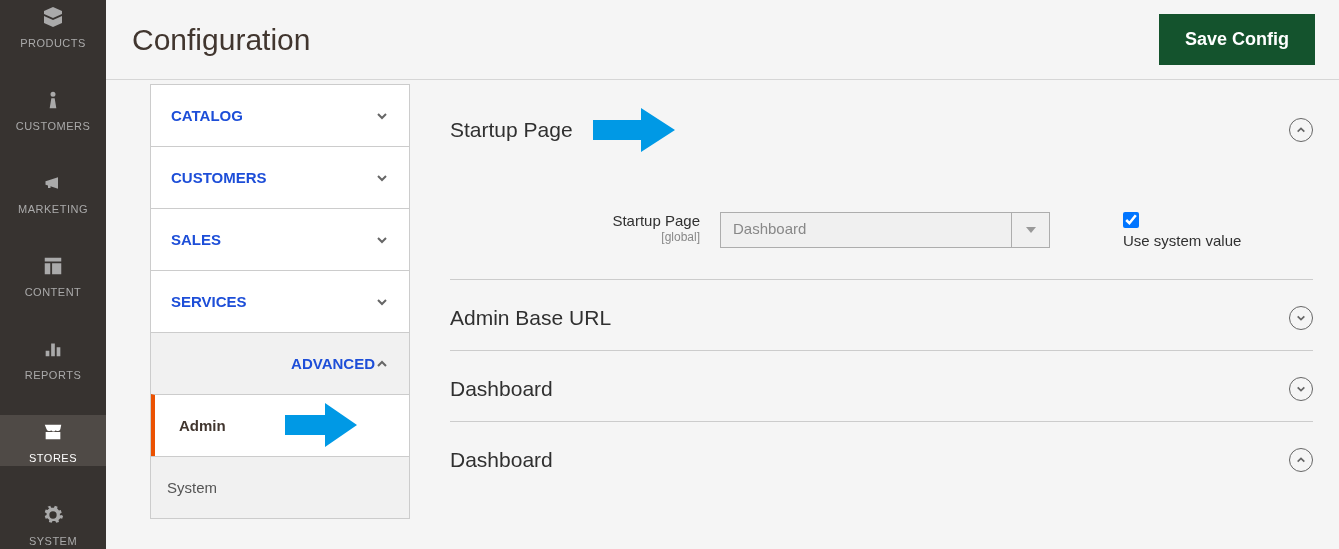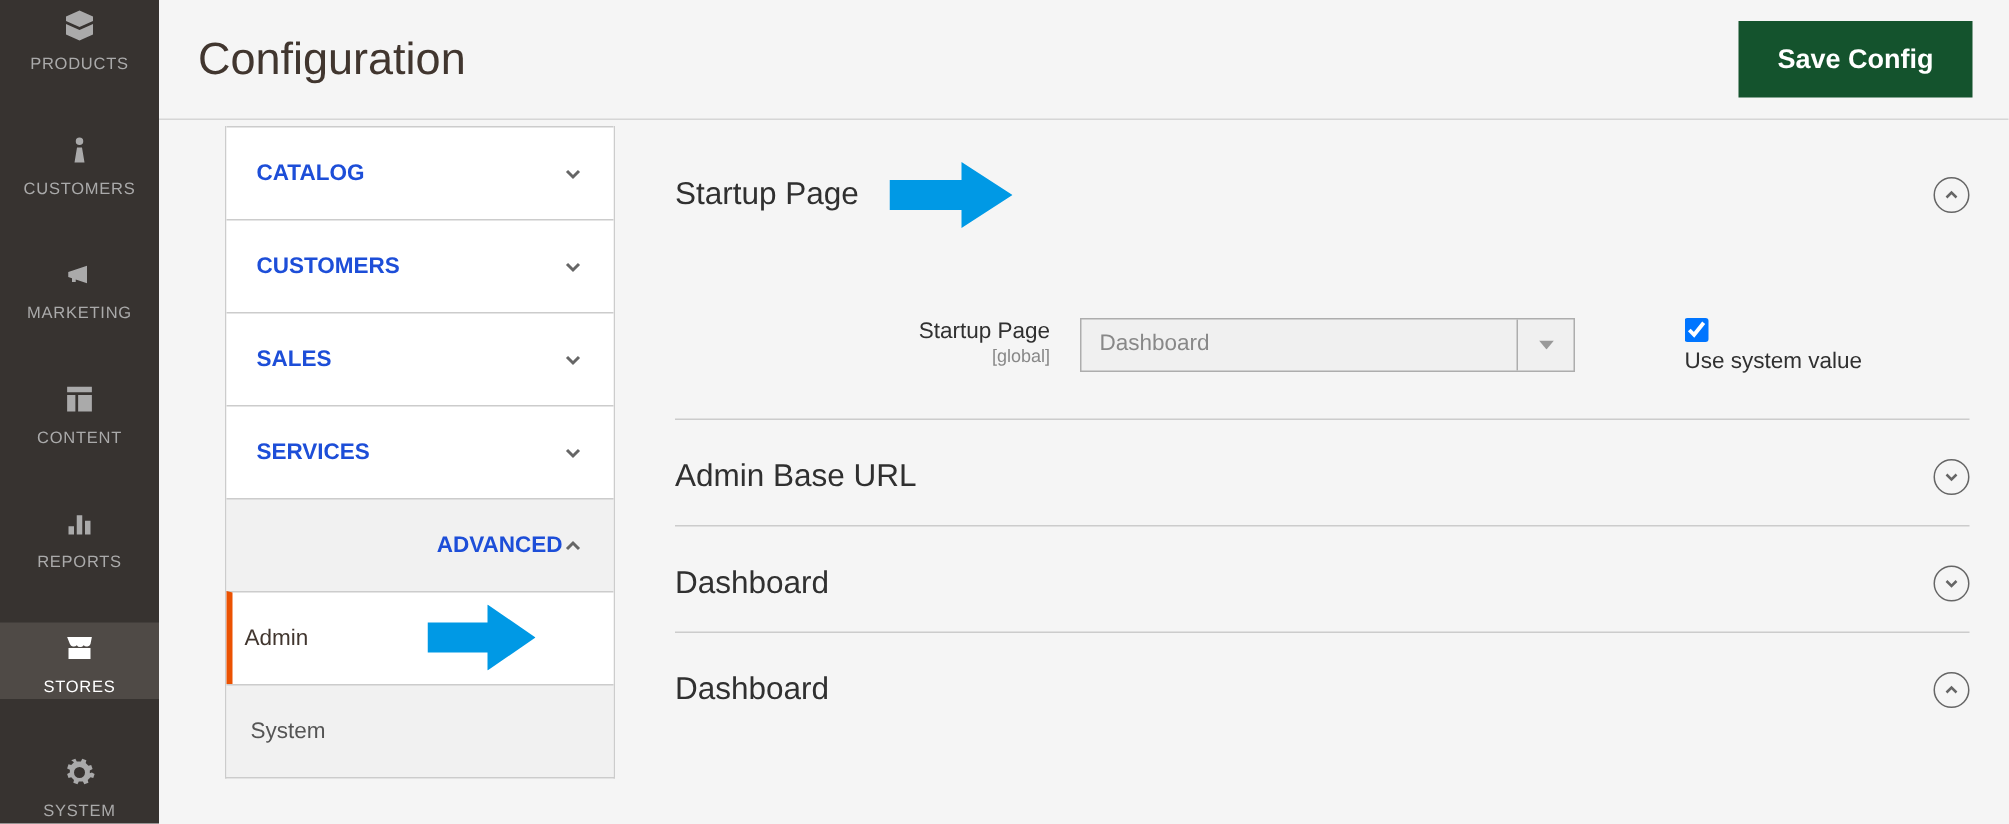--- a/index.html
+++ b/index.html
@@ -120,22 +120,22 @@
     border-top: 1px solid #ccc;
     padding: 22px 20px 22px 16px;
     font-size: 15px;
     color: #41362f;
     cursor: pointer;
     background: #fff;
     position: relative;
   }
   .config-sub.active {
     border-left: 4px solid #eb5202;
-    padding-left: 8px;
-    font-weight: 400;
+    padding-left: 24px;
+    font-weight: 700;
     background: #fff;
   }
   .config-sub.muted {
     background: #f1f1f1;
     color: #555;
   }
 
   
   .form-panel {
     flex: 1;

